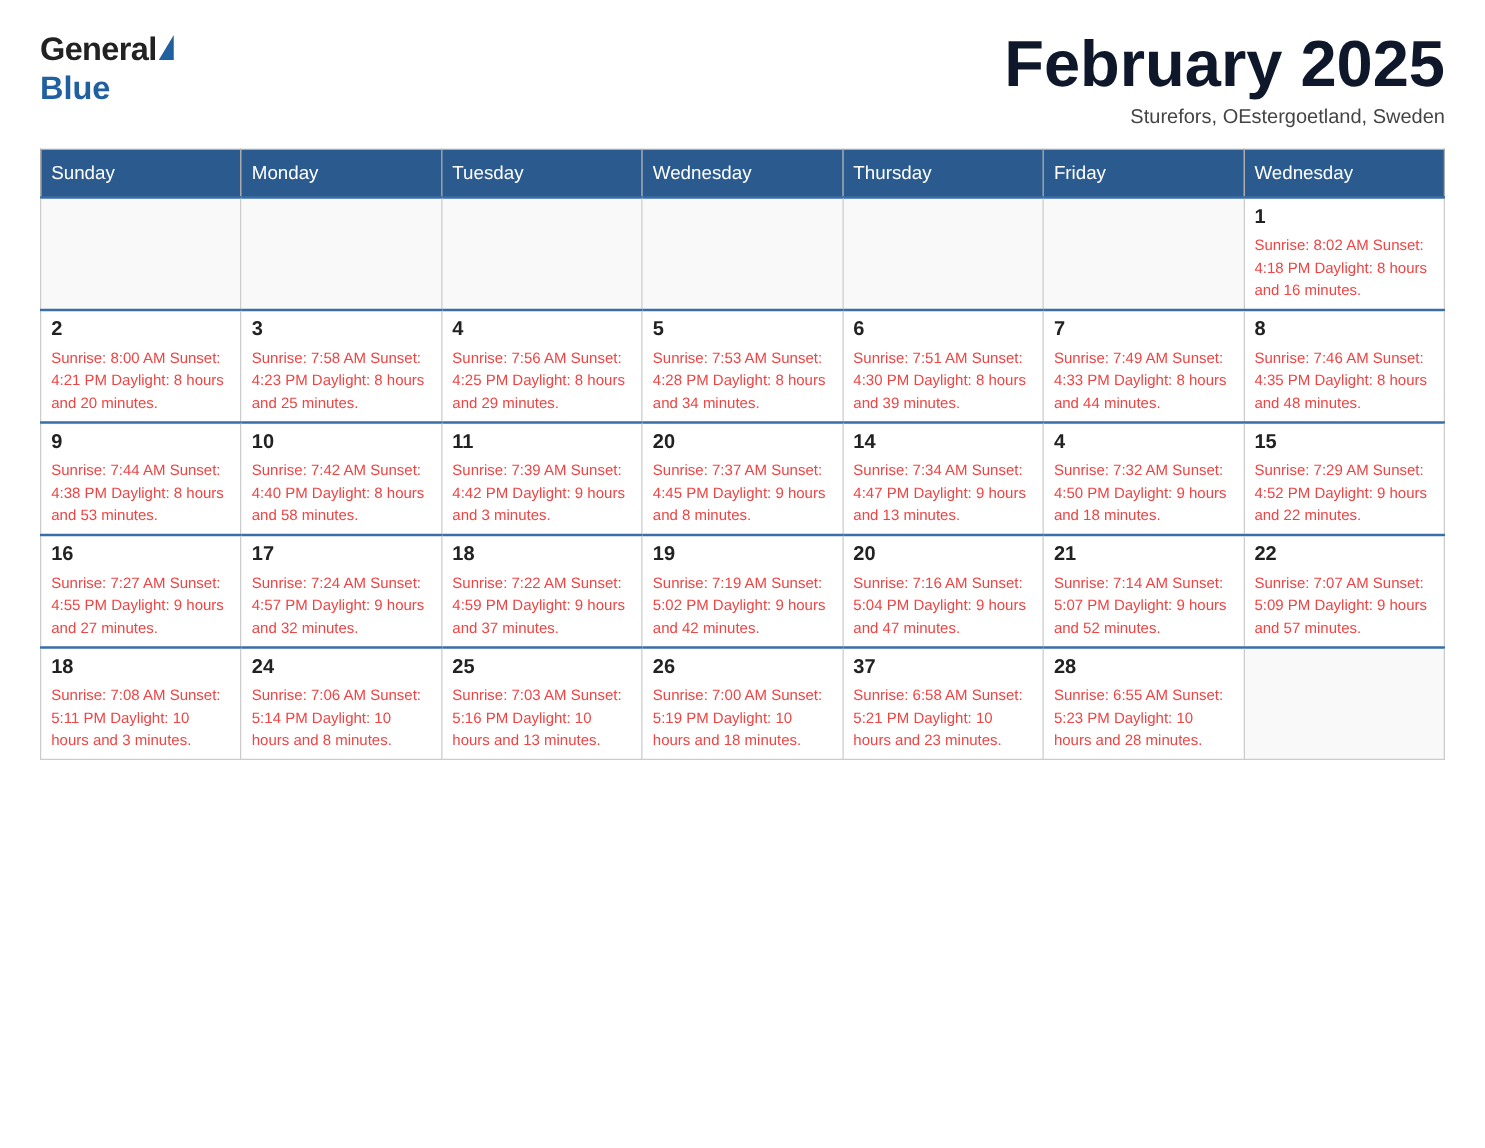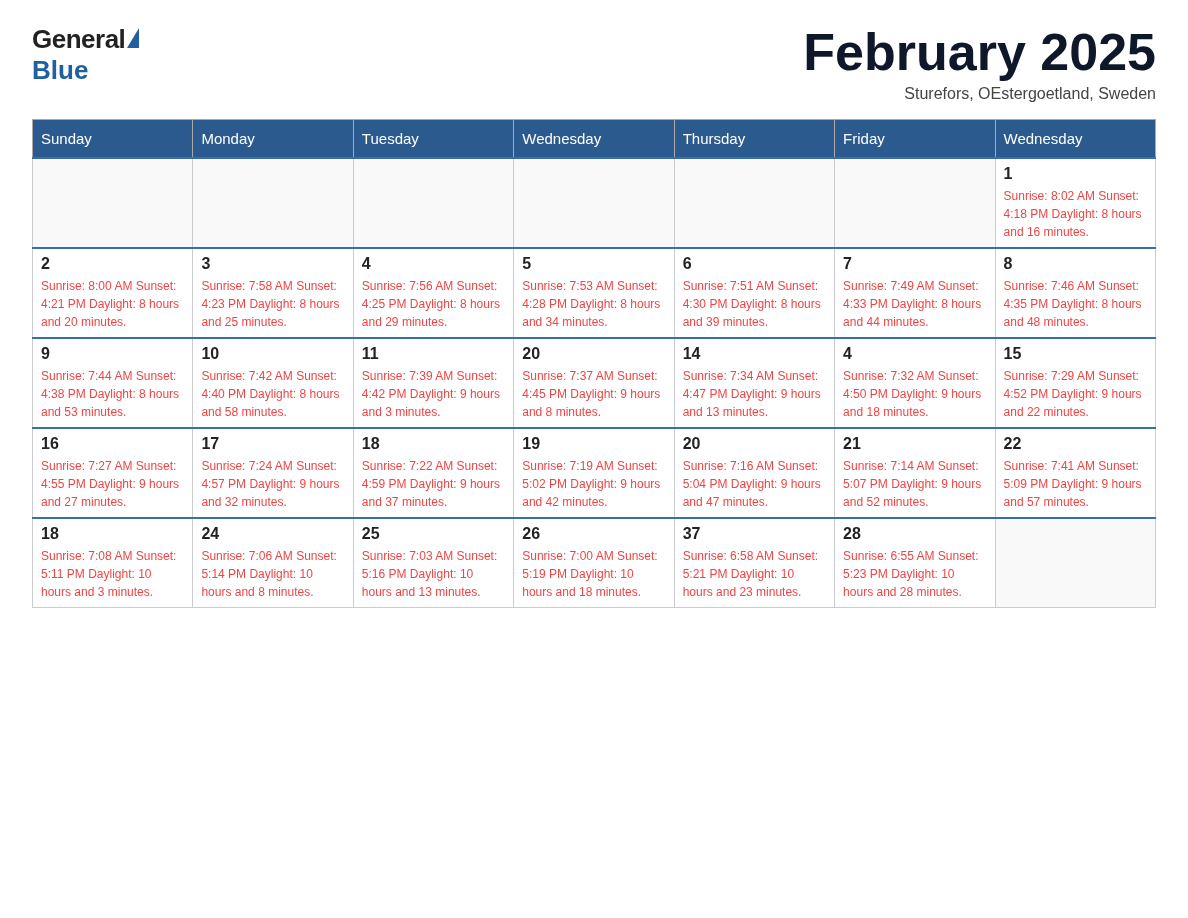--- a/index.html
+++ b/index.html
@@ -266,21 +266,21 @@
 Daylight: 9 hours and 47 minutes.</div>
         </td>
         <td>
           <span class="day-number">21</span>
           <div class="day-info">Sunrise: 7:14 AM
 Sunset: 5:07 PM
 Daylight: 9 hours and 52 minutes.</div>
         </td>
         <td>
           <span class="day-number">22</span>
-          <div class="day-info">Sunrise: 7:41 AM
+          <div class="day-info">Sunrise: 7:07 AM
 Sunset: 5:09 PM
 Daylight: 9 hours and 57 minutes.</div>
         </td>
       </tr>
       <tr class="week-row">
         <td>
           <span class="day-number">18</span>
           <div class="day-info">Sunrise: 7:08 AM
 Sunset: 5:11 PM
 Daylight: 10 hours and 3 minutes.</div>

